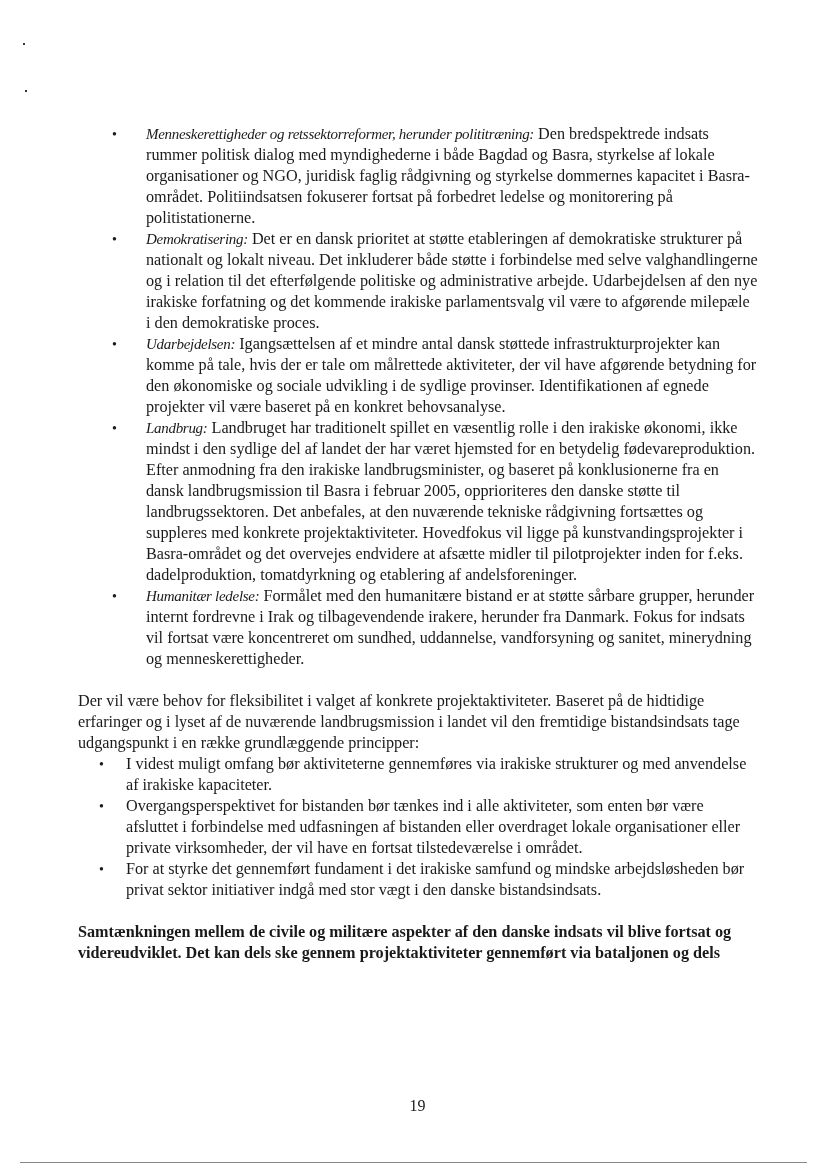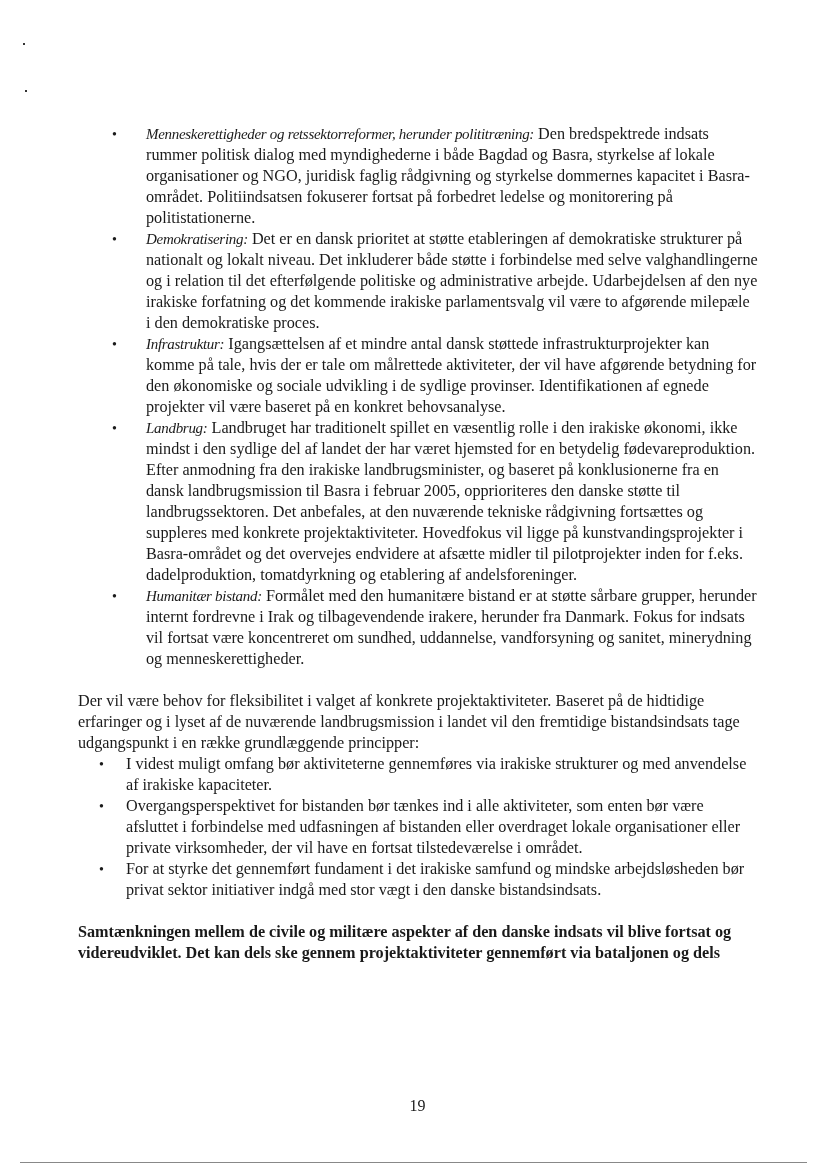--- a/index.html
+++ b/index.html
@@ -35,29 +35,29 @@
       <li>
         <span class="bullet">•</span>
         <span class="lead">Menneskerettigheder og retssektorreformer, herunder polititræning:</span><span> Den bredspektrede indsats rummer politisk dialog med myndighederne i både Bagdad og Basra, styrkelse af lokale organisationer og NGO, juridisk faglig rådgivning og styrkelse dommernes kapacitet i Basra-området. Politiindsatsen fokuserer fortsat på forbedret ledelse og monitorering på politistationerne.</span>
       </li>
       <li>
         <span class="bullet">•</span>
         <span class="lead">Demokratisering:</span><span> Det er en dansk prioritet at støtte etableringen af demokratiske strukturer på nationalt og lokalt niveau. Det inkluderer både støtte i forbindelse med selve valghandlingerne og i relation til det efterfølgende politiske og administrative arbejde. Udarbejdelsen af den nye irakiske forfatning og det kommende irakiske parlamentsvalg vil være to afgørende milepæle i den demokratiske proces.</span>
       </li>
       <li>
         <span class="bullet">•</span>
-        <span class="lead">Infrastruktur:</span><span> Igangsættelsen af et mindre antal dansk støttede infrastrukturprojekter kan komme på tale, hvis der er tale om målrettede aktiviteter, der vil have afgørende betydning for den økonomiske og sociale udvikling i de sydlige provinser. Identifikationen af egnede projekter vil være baseret på en konkret behovsanalyse.</span>
+        <span class="lead">Udarbejdelsen:</span><span> Igangsættelsen af et mindre antal dansk støttede infrastrukturprojekter kan komme på tale, hvis der er tale om målrettede aktiviteter, der vil have afgørende betydning for den økonomiske og sociale udvikling i de sydlige provinser. Identifikationen af egnede projekter vil være baseret på en konkret behovsanalyse.</span>
       </li>
       <li>
         <span class="bullet">•</span>
         <span class="lead">Landbrug:</span><span> Landbruget har traditionelt spillet en væsentlig rolle i den irakiske økonomi, ikke mindst i den sydlige del af landet der har været hjemsted for en betydelig fødevareproduktion. Efter anmodning fra den irakiske landbrugsminister, og baseret på konklusionerne fra en dansk landbrugsmission til Basra i februar 2005, opprioriteres den danske støtte til landbrugssektoren. Det anbefales, at den nuværende tekniske rådgivning fortsættes og suppleres med konkrete projektaktiviteter. Hovedfokus vil ligge på kunstvandingsprojekter i Basra-området og det overvejes endvidere at afsætte midler til pilotprojekter inden for f.eks. dadelproduktion, tomatdyrkning og etablering af andelsforeninger.</span>
       </li>
       <li>
         <span class="bullet">•</span>
-        <span class="lead">Humanitær bistand:</span><span> Formålet med den humanitære bistand er at støtte sårbare grupper, herunder internt fordrevne i Irak og tilbagevendende irakere, herunder fra Danmark. Fokus for indsats vil fortsat være koncentreret om sundhed, uddannelse, vandforsyning og sanitet, minerydning og menneskerettigheder.</span>
+        <span class="lead">Humanitær ledelse:</span><span> Formålet med den humanitære bistand er at støtte sårbare grupper, herunder internt fordrevne i Irak og tilbagevendende irakere, herunder fra Danmark. Fokus for indsats vil fortsat være koncentreret om sundhed, uddannelse, vandforsyning og sanitet, minerydning og menneskerettigheder.</span>
       </li>
     </ul>
 
     <p class="para1">Der vil være behov for fleksibilitet i valget af konkrete projektaktiviteter. Baseret på de hidtidige erfaringer og i lyset af de nuværende landbrugsmission i landet vil den fremtidige bistandsindsats tage udgangspunkt i en række grundlæggende principper:</p>
 
     <ul class="blist principles plist">
       <li>
         <span class="bullet">•</span>
         <span>I videst muligt omfang bør aktiviteterne gennemføres via irakiske strukturer og med anvendelse af irakiske kapaciteter.</span>
       </li>

